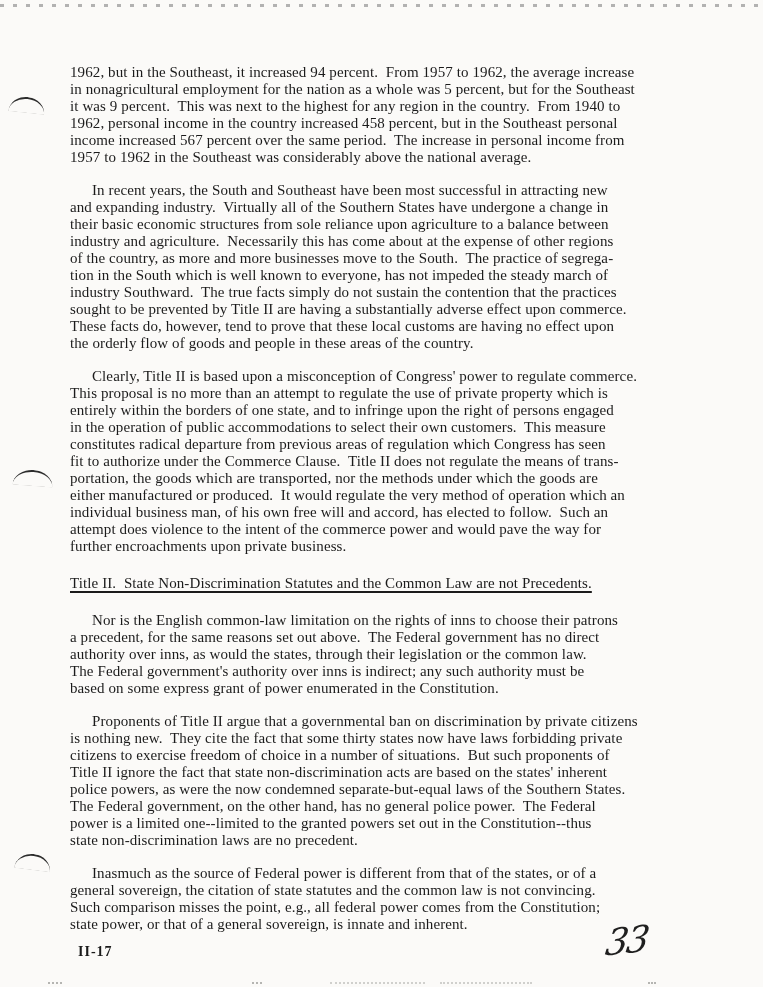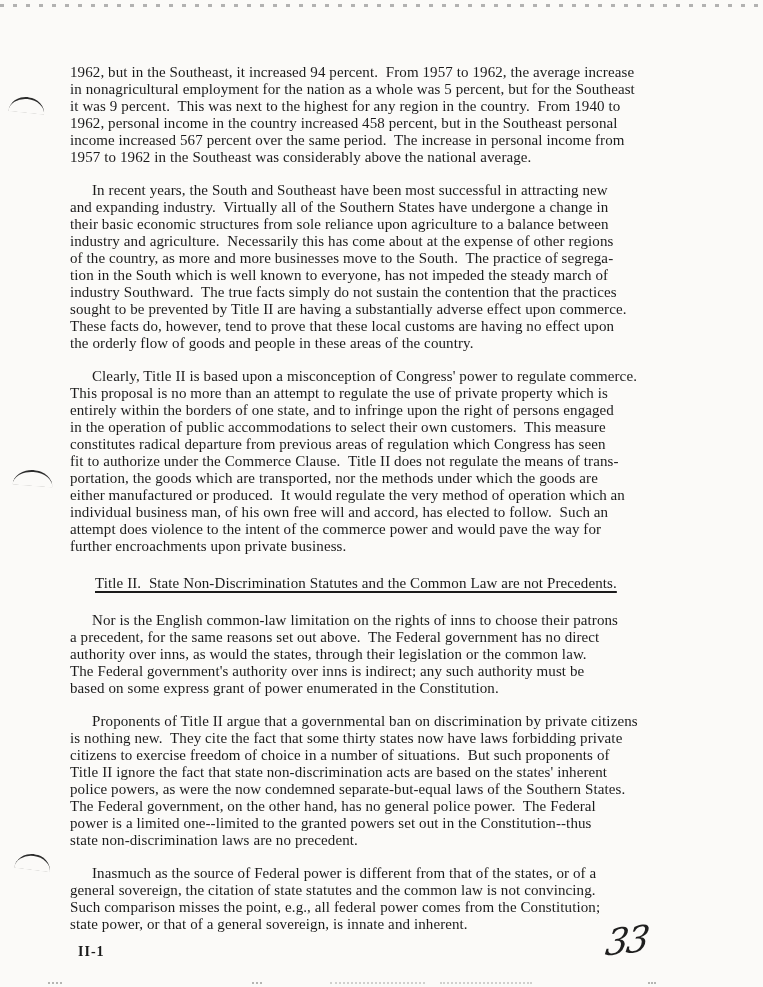--- a/index.html
+++ b/index.html
@@ -67,21 +67,20 @@
     white-space: pre;
     letter-spacing: 0.1px;
   }
   .content p.indent { text-indent: 22px; }
   .content h2 {
     text-decoration: underline;
     text-decoration-thickness: 1.5px;
     text-underline-offset: 3px;
     margin-top: 20px;
     margin-bottom: 20px;
-    margin-left: 25px;
   }
   .footer-page-number {
     position: absolute;
     left: 78px;
     top: 944px;
     font-size: 14px;
     font-weight: 700;
     letter-spacing: 1px;
     font-family: "Liberation Serif", "DejaVu Serif", serif;
   }
@@ -149,21 +148,21 @@
 police powers, as were the now condemned separate-but-equal laws of the Southern States.
 The Federal government, on the other hand, has no general police power.  The Federal
 power is a limited one--limited to the granted powers set out in the Constitution--thus
 state non-discrimination laws are no precedent.</p>
     <p class="indent">Inasmuch as the source of Federal power is different from that of the states, or of a
 general sovereign, the citation of state statutes and the common law is not convincing.
 Such comparison misses the point, e.g., all federal power comes from the Constitution;
 state power, or that of a general sovereign, is innate and inherent.</p>
   </div>
 
-  <div class="footer-page-number">II-1</div>
+  <div class="footer-page-number">II-17</div>
   <div class="handwritten-number">33</div>
 
   <div class="bottom-artifacts">
     <span class="ba1"></span>
       <span class="ba2"></span>
       <span class="ba3"></span>
       <span class="ba4"></span>
       <span class="ba5"></span>
   </div>
 

